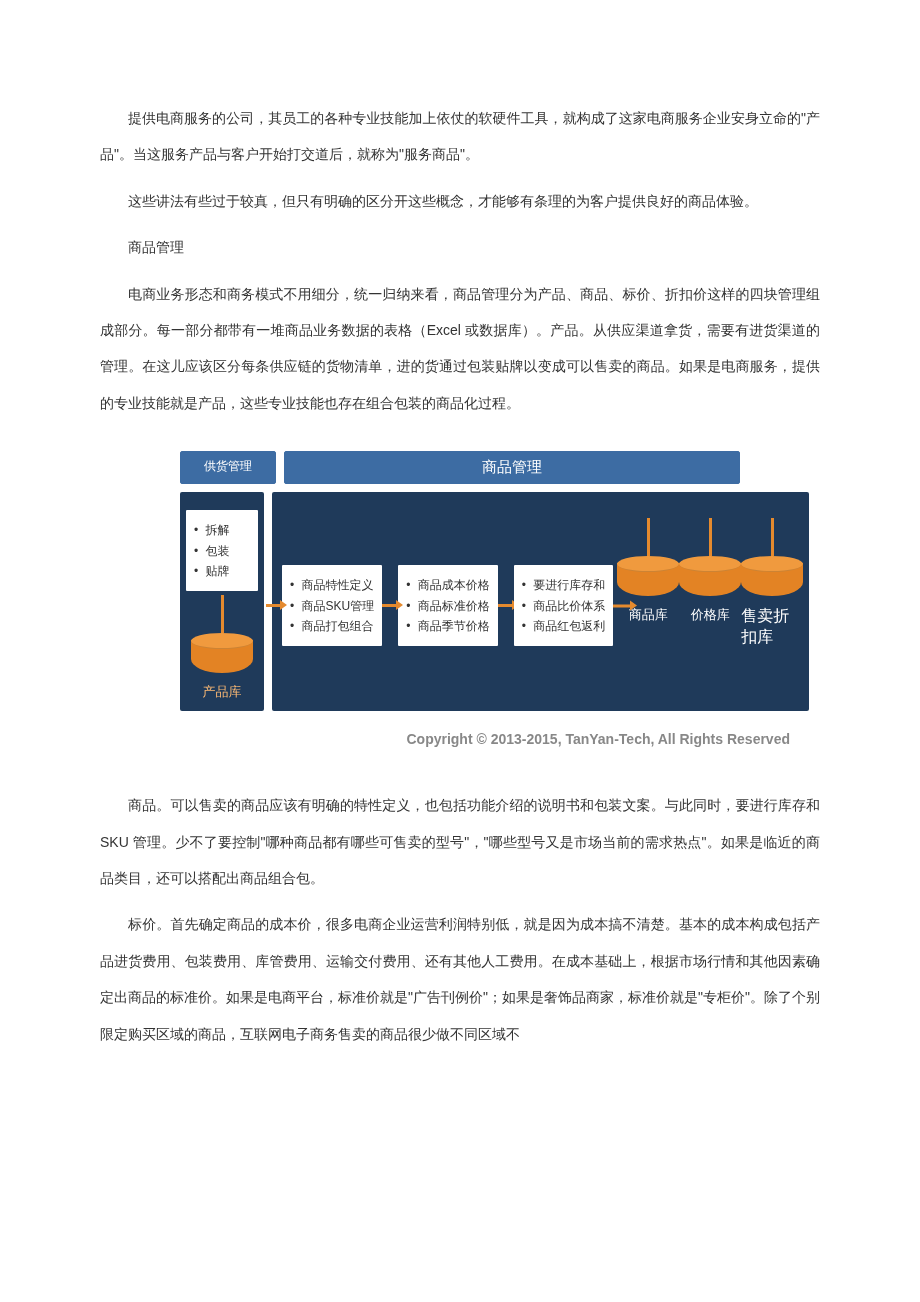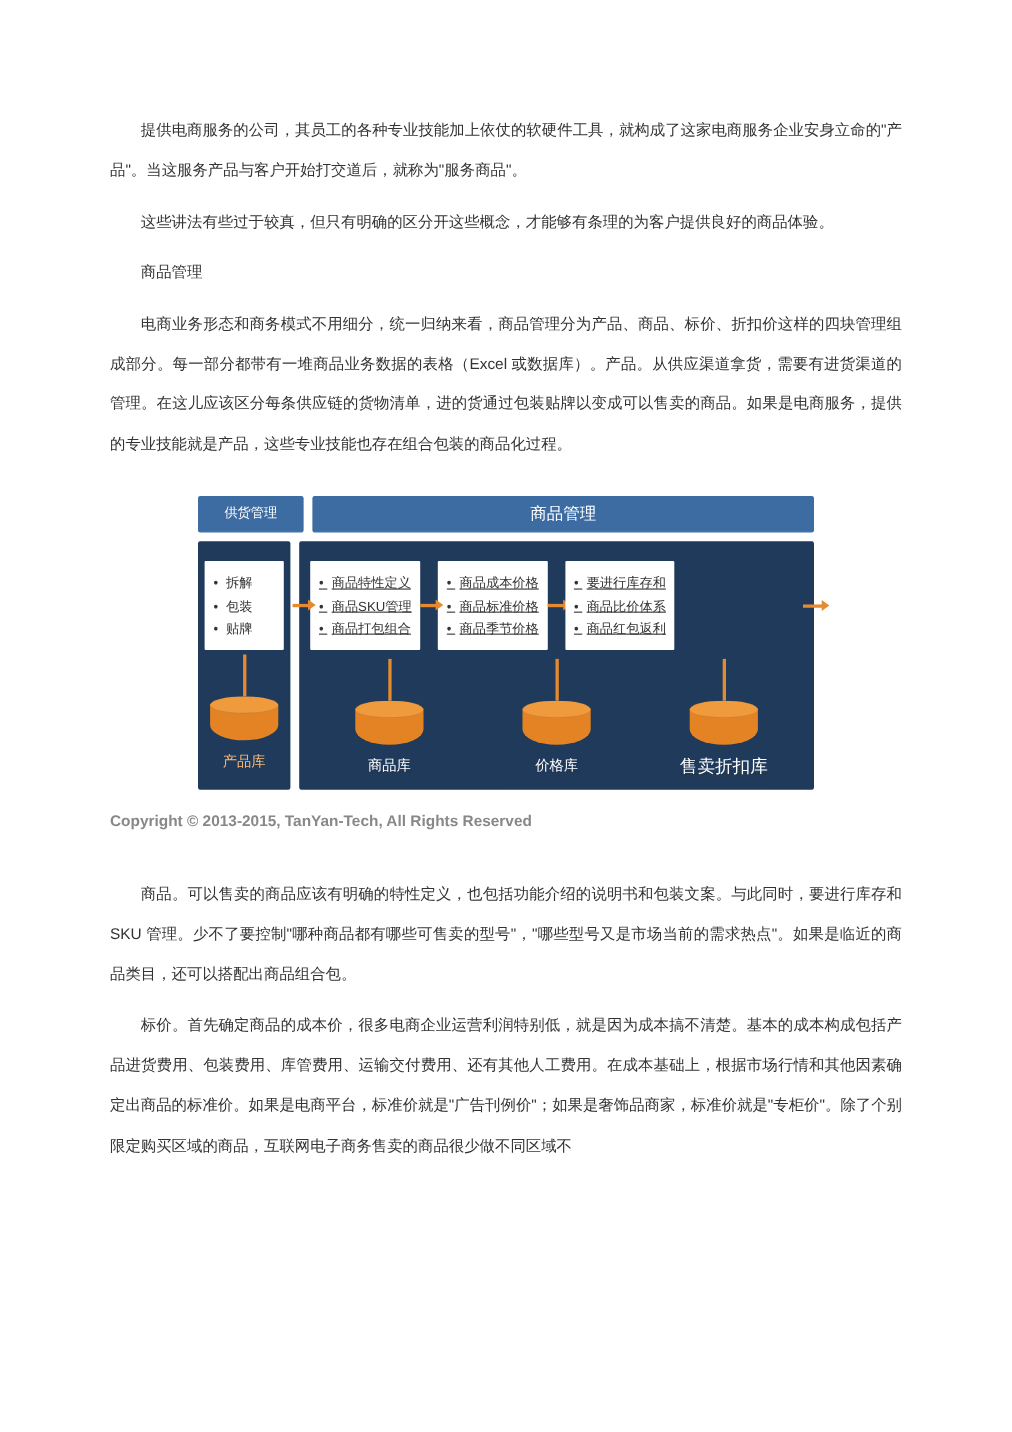--- a/index.html
+++ b/index.html
@@ -61,21 +61,21 @@
       display: flex;
       gap: 8px;
     }
     .panel {
       background: #1f3a5a;
       padding: 18px 6px 10px 6px;
       position: relative;
       border-radius: 2px;
     }
     .panel-left { width: 84px; }
-    .panel-right { flex: 1; display: flex; flex-direction: column; text-decoration: underline; }
+    .panel-right { flex: 1; display: flex; flex-direction: row; }
     .box {
       background: #fff;
       color: #333;
       font-size: 12px;
       padding: 10px 8px;
       min-height: 78px;
       display: flex;
       flex-direction: column;
       justify-content: center;
       border-radius: 1px;
@@ -183,21 +183,21 @@
     .panel-left .connector-down {
       justify-content: center;
     }
     .panel-left .db-row {
       justify-content: center;
     }
     .panel-left .label-row {
       justify-content: center;
     }
     .copyright {
-      text-align: left;
+      text-align: right;
       font-size: 14px;
       font-weight: bold;
       color: #888;
       margin: 20px 0 40px 0;
       padding-right: 30px;
     }
     .right-boxes {
       display: flex;
       align-items: center;
       padding: 0 4px;

